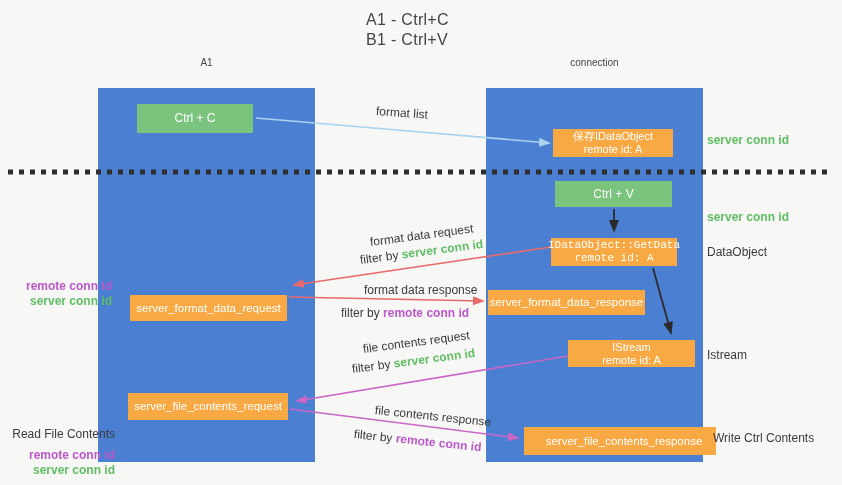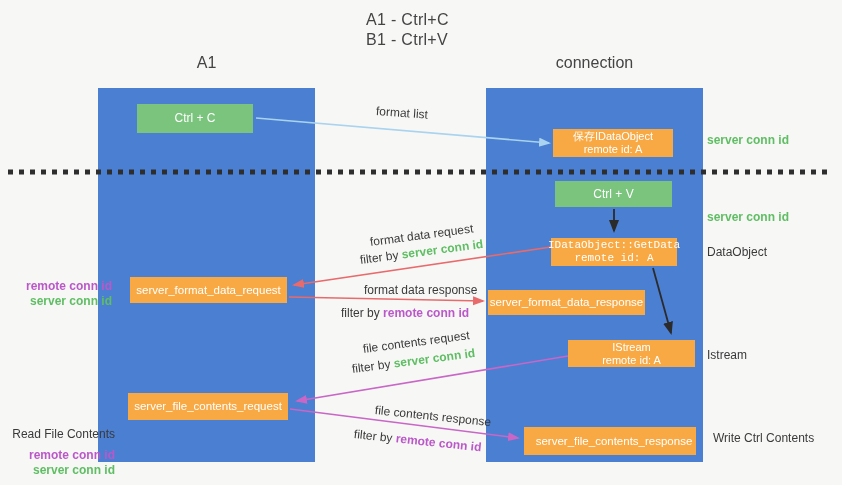--- a/index.html
+++ b/index.html
@@ -18,21 +18,21 @@
   svg.wires{position:absolute;left:0;top:0;z-index:1;pointer-events:none;}
   .node{
     position:absolute;z-index:2;display:flex;flex-direction:column;align-items:center;justify-content:center;
     color:#fff;font-size:12px;text-align:left;line-height:13px;
   }
   .node.orange{background:var(--node-orange);}
   .node.green{background:var(--node-green);}
   .node.mono-label{font-size:11.5px;}
   .node .l2{font-size:11px;}
   .title{position:absolute;left:366px;top:10px;font-size:16px;line-height:20px;color:#444;z-index:2;letter-spacing:.3px;}
-  .col-header{position:absolute;top:56px;width:217px;text-align:center;font-size:16px;line-height:14px;color:#444;z-index:2;}
+  .col-header{position:absolute;top:56px;width:217px;text-align:center;font-size:10px;line-height:14px;color:#444;z-index:2;}
   #col-header-left{left:98px;}
   #col-header-right{left:486px;}
   .edge-label{position:absolute;z-index:2;font-size:12px;color:var(--ink);white-space:nowrap;transform-origin:left center;}
   .side-label{position:absolute;z-index:2;font-size:12px;white-space:nowrap;}
   .green-t{color:var(--accent-green);font-weight:bold;}
   .purple-t{color:var(--accent-purple);font-weight:bold;}
   .label-block{position:absolute;z-index:2;font-size:12px;text-align:right;line-height:15px;white-space:nowrap;}
   .label-block .plain{color:var(--ink);font-weight:normal;}
   
   .st-blue{stroke:var(--arrow-lightblue);} .fl-blue{fill:var(--arrow-lightblue);}
@@ -110,33 +110,33 @@
   <div class="node orange" style="left:551px;top:238px;width:126px;height:28px;font-family:Liberation Mono, monospace;">
     <span class="l2">IDataObject::GetData</span>
     <span class="l2">remote id: A</span>
   </div>
 
   <div class="node orange" style="left:568px;top:340px;width:127px;height:27px;">
     <span class="l2">IStream</span>
     <span class="l2">remote id: A</span>
   </div>
 
-  <div class="node orange mono-label" style="left:130px;top:277px;width:157px;height:26px;">
+  <div class="node orange mono-label" style="left:130px;top:295px;width:157px;height:26px;">
     <span>server_format_data_request</span>
   </div>
 
   <div class="node orange mono-label" style="left:128px;top:393px;width:160px;height:27px;">
     <span>server_file_contents_request</span>
   </div>
 
   <div class="node orange mono-label" style="left:488px;top:290px;width:157px;height:25px;">
     <span>server_format_data_response</span>
   </div>
 
-  <div class="node orange mono-label" style="left:524px;top:427px;width:172px;height:28px;padding-left:8px;">
+  <div class="node orange mono-label" style="left:524px;top:427px;width:192px;height:28px;padding-left:8px;">
     <span>server_file_contents_response</span>
   </div>
 
   <div class="edge-label" style="left:376px;top:104px;transform:rotate(4deg);">format list</div>
 
   <div class="edge-label" style="left:370px;top:235px;transform:rotate(-7.5deg);">format data request</div>
   <div class="edge-label" style="left:360px;top:253px;transform:rotate(-7.5deg);">
     <span>filter by</span>
     <span class="green-t">server conn id</span>
   </div>

